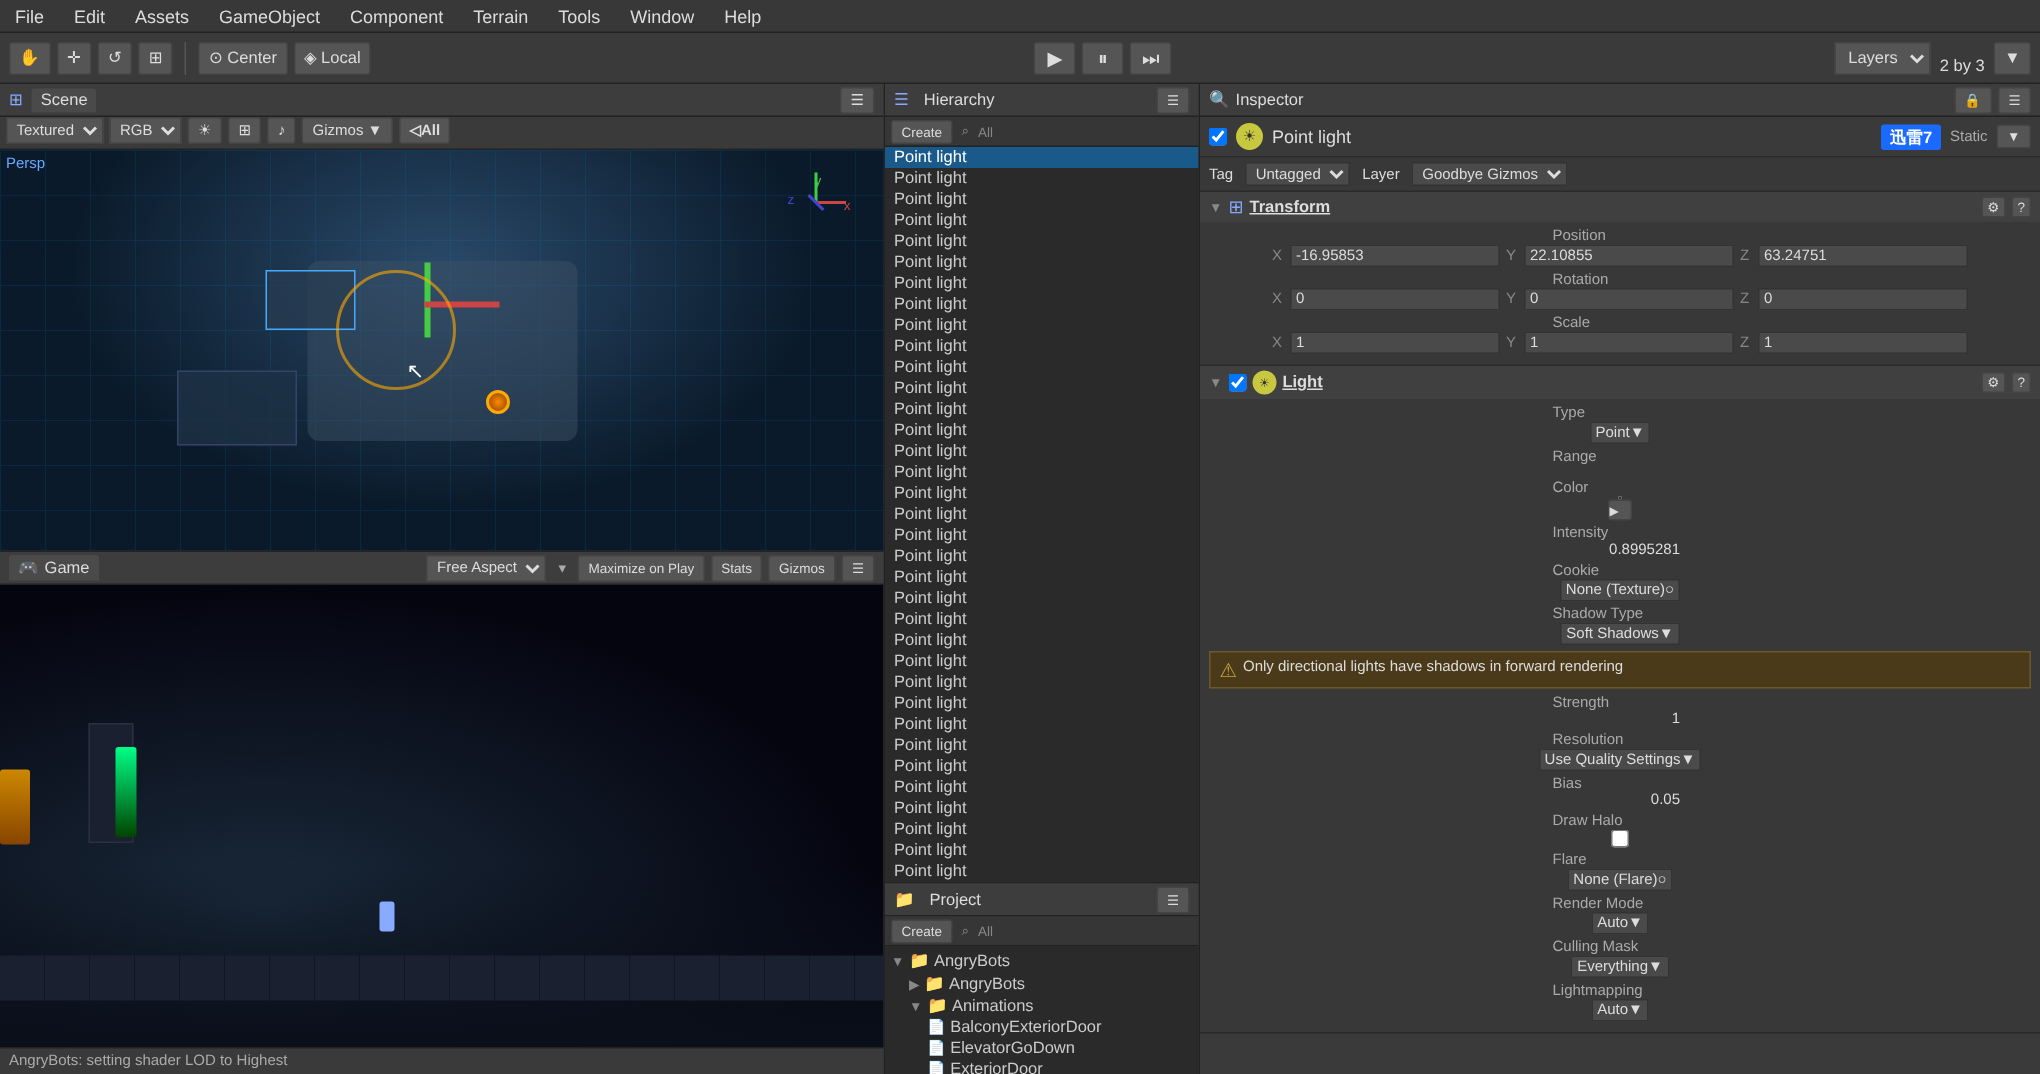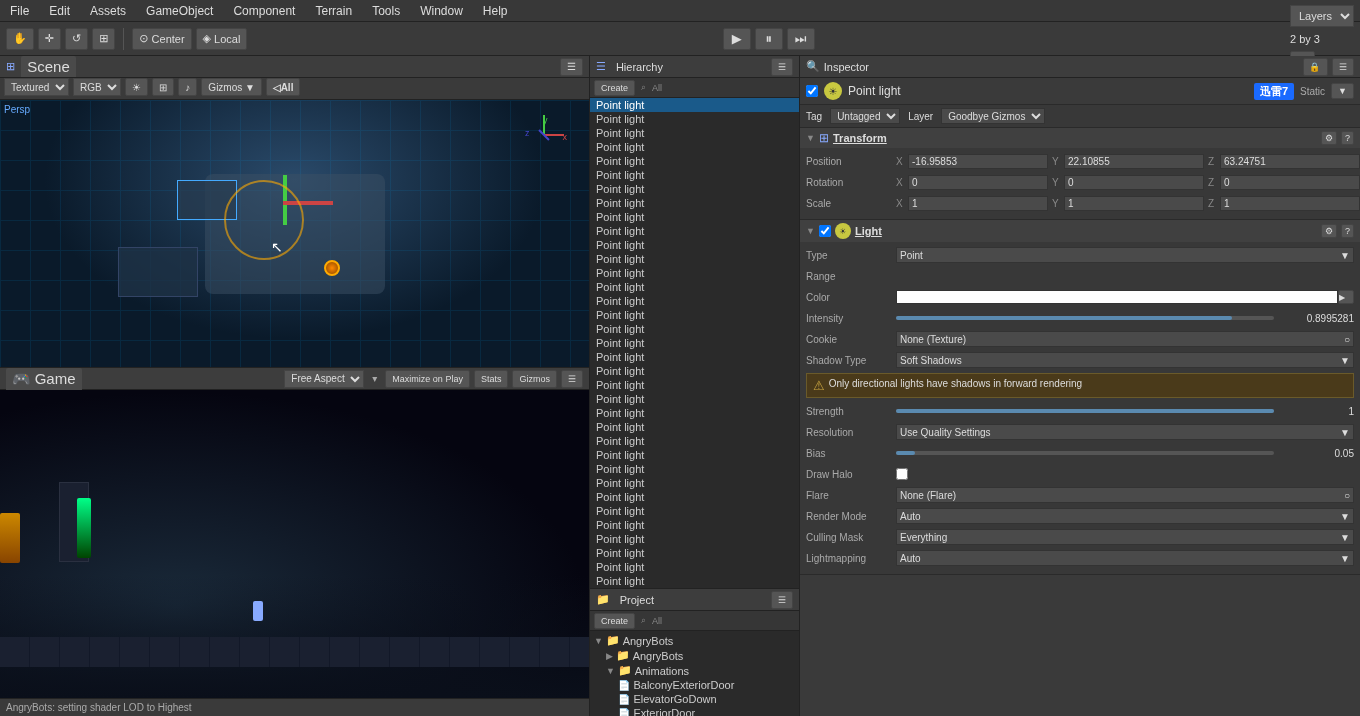--- a/index.html
+++ b/index.html
@@ -72,23 +72,22 @@
       height: 22px;
       cursor: pointer;
       border-radius: 2px;
       display: flex;
       align-items: center;
       justify-content: center;
       font-size: 13px;
     }
     .toolbar-right {
       display: flex;
-      align-items: flex-start;
+      align-items: flex-end;
       gap: 6px;
-      flex-direction: column;
     }
     .layers-select {
       background: #555;
       border: 1px solid #444;
       color: #ddd;
       padding: 2px 4px;
       font-size: 11px;
       height: 22px;
     }
     .layout-label {
@@ -127,21 +126,21 @@
       padding: 0 6px;
       border-bottom: 1px solid #222;
       gap: 6px;
       flex-shrink: 0;
     }
     .panel-tab {
       display: flex;
       align-items: center;
       gap: 4px;
       color: #ddd;
-      font-size: 15px;
+      font-size: 11px;
       padding: 2px 6px;
       background: #4a4a4a;
       border-radius: 2px 2px 0 0;
     }
     .panel-controls {
       display: flex;
       align-items: center;
       gap: 4px;
       margin-left: auto;
     }
@@ -351,20 +350,21 @@
       text-decoration: underline;
     }
     .component-body {
       padding: 4px 6px;
     }
     .prop-row {
       display: flex;
       align-items: center;
       margin-bottom: 3px;
       min-height: 18px;
+      flex-direction: column;
     }
     .prop-label {
       width: 90px;
       font-size: 10px;
       color: #aaa;
       flex-shrink: 0;
     }
     .prop-xyz {
       display: flex;
       gap: 4px;

